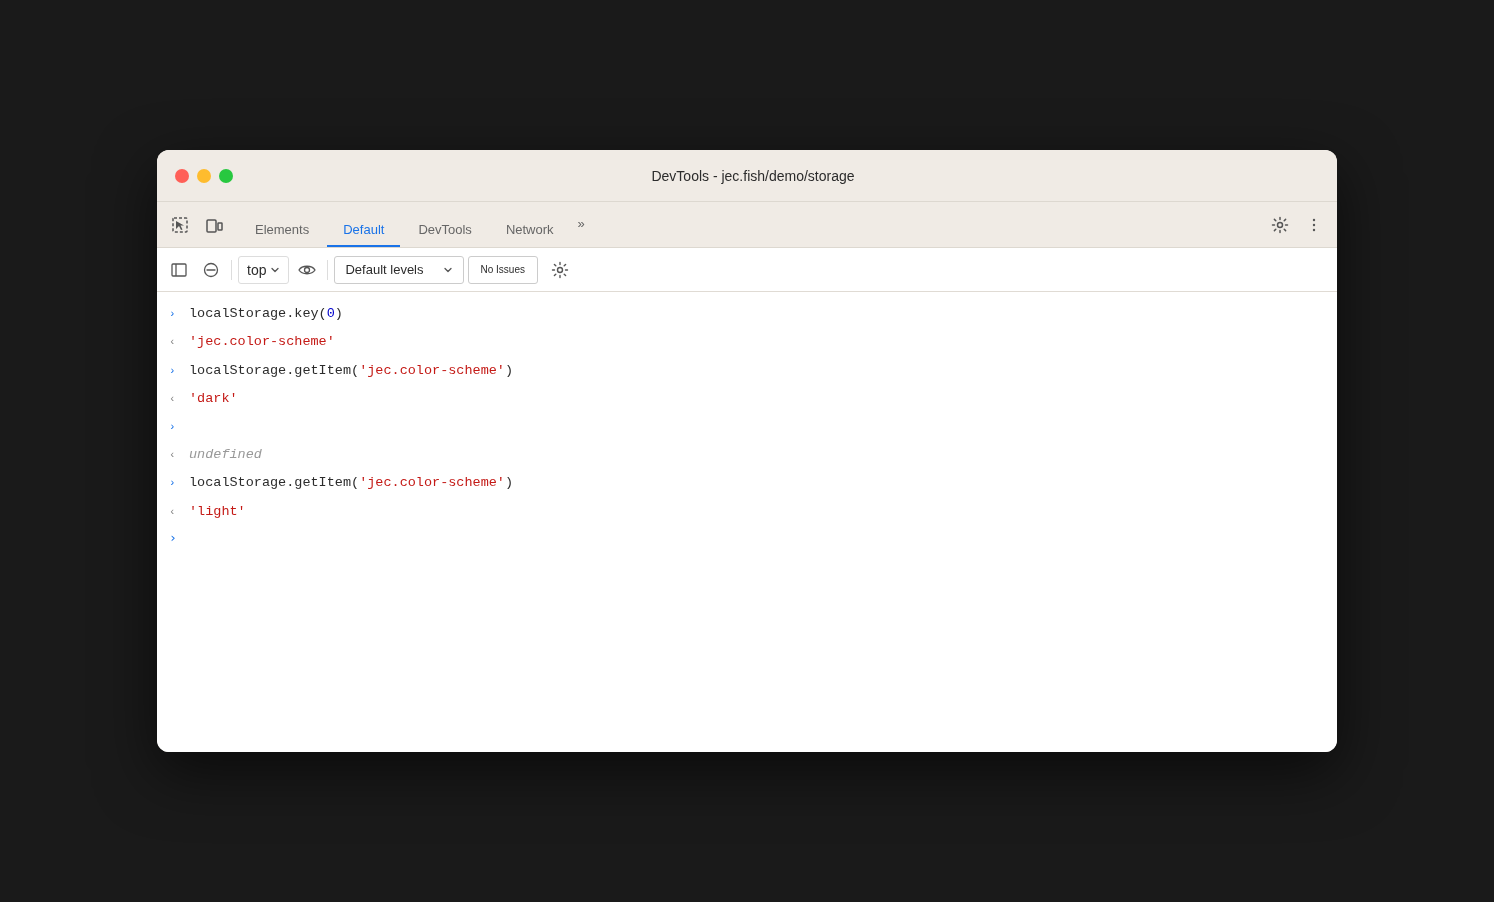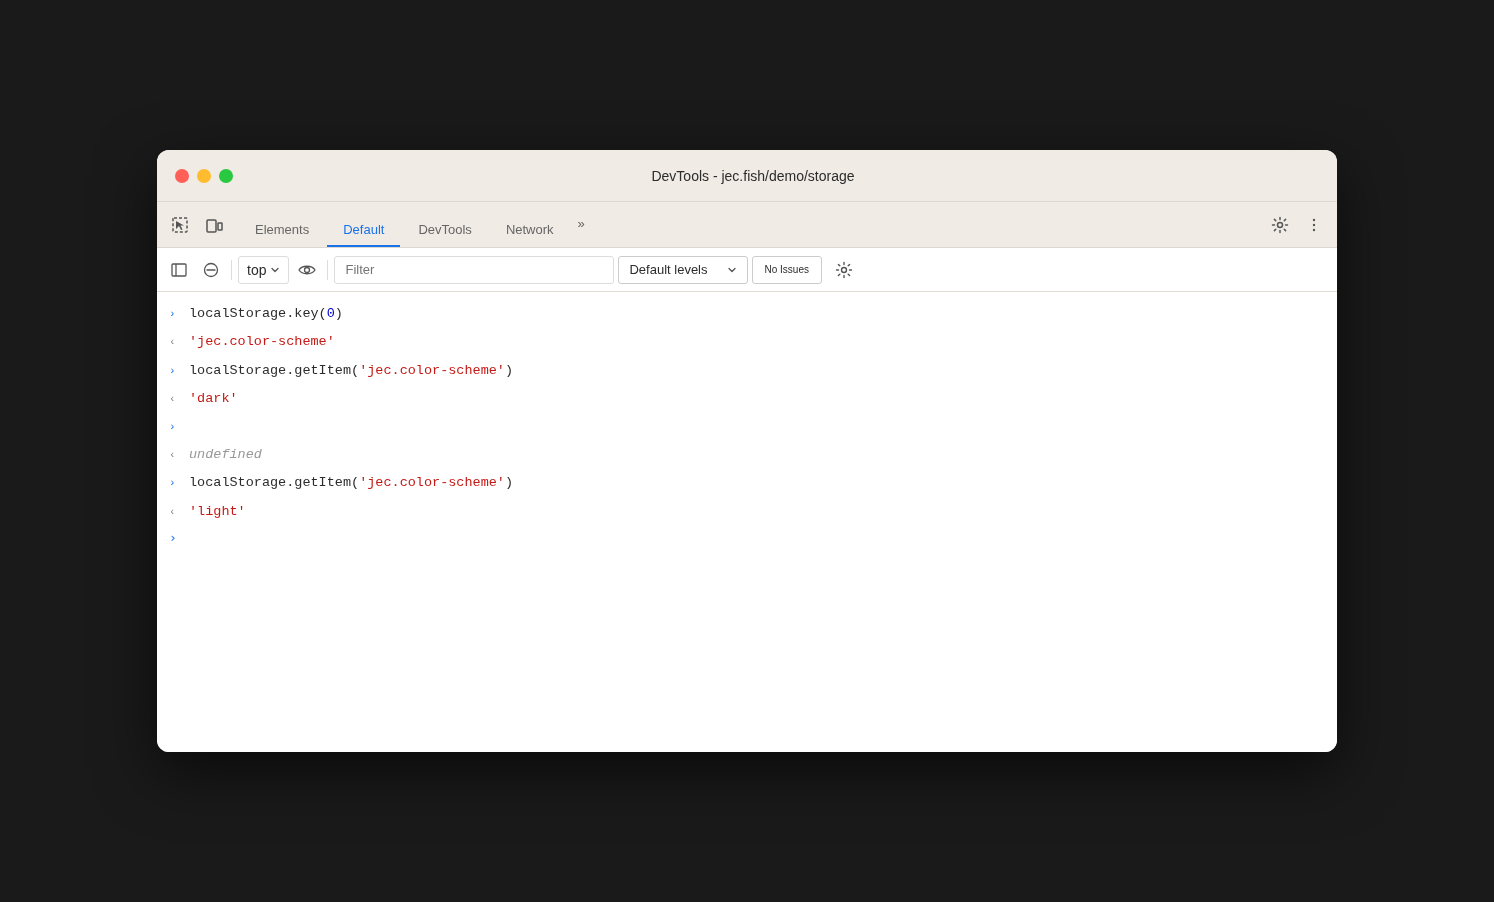--- a/index.html
+++ b/index.html
@@ -357,21 +357,20 @@
 
     <button class="toolbar-btn">
       <svg width="18" height="14" viewBox="0 0 18 14" fill="none">
         <path d="M1 7 C4 2 14 2 17 7 C14 12 4 12 1 7Z" stroke="#555" stroke-width="1.3" fill="none"></path>
         <circle cx="9" cy="7" r="2.5" stroke="#555" stroke-width="1.3"></circle>
       </svg>
     </button>
 
     <div class="toolbar-divider"></div>
 
-    <input class="filter-input" type="text" placeholder="Filter" style="">
 
     <div class="default-levels">
       <span>Default levels</span>
       <svg width="10" height="10" viewBox="0 0 10 10" fill="none">
         <path d="M2 3.5 L5 6.5 L8 3.5" stroke="#555" stroke-width="1.3" stroke-linecap="round" stroke-linejoin="round"></path>
       </svg>
     </div>
 
     <button class="no-issues-btn">
       <span>No Issues</span>

